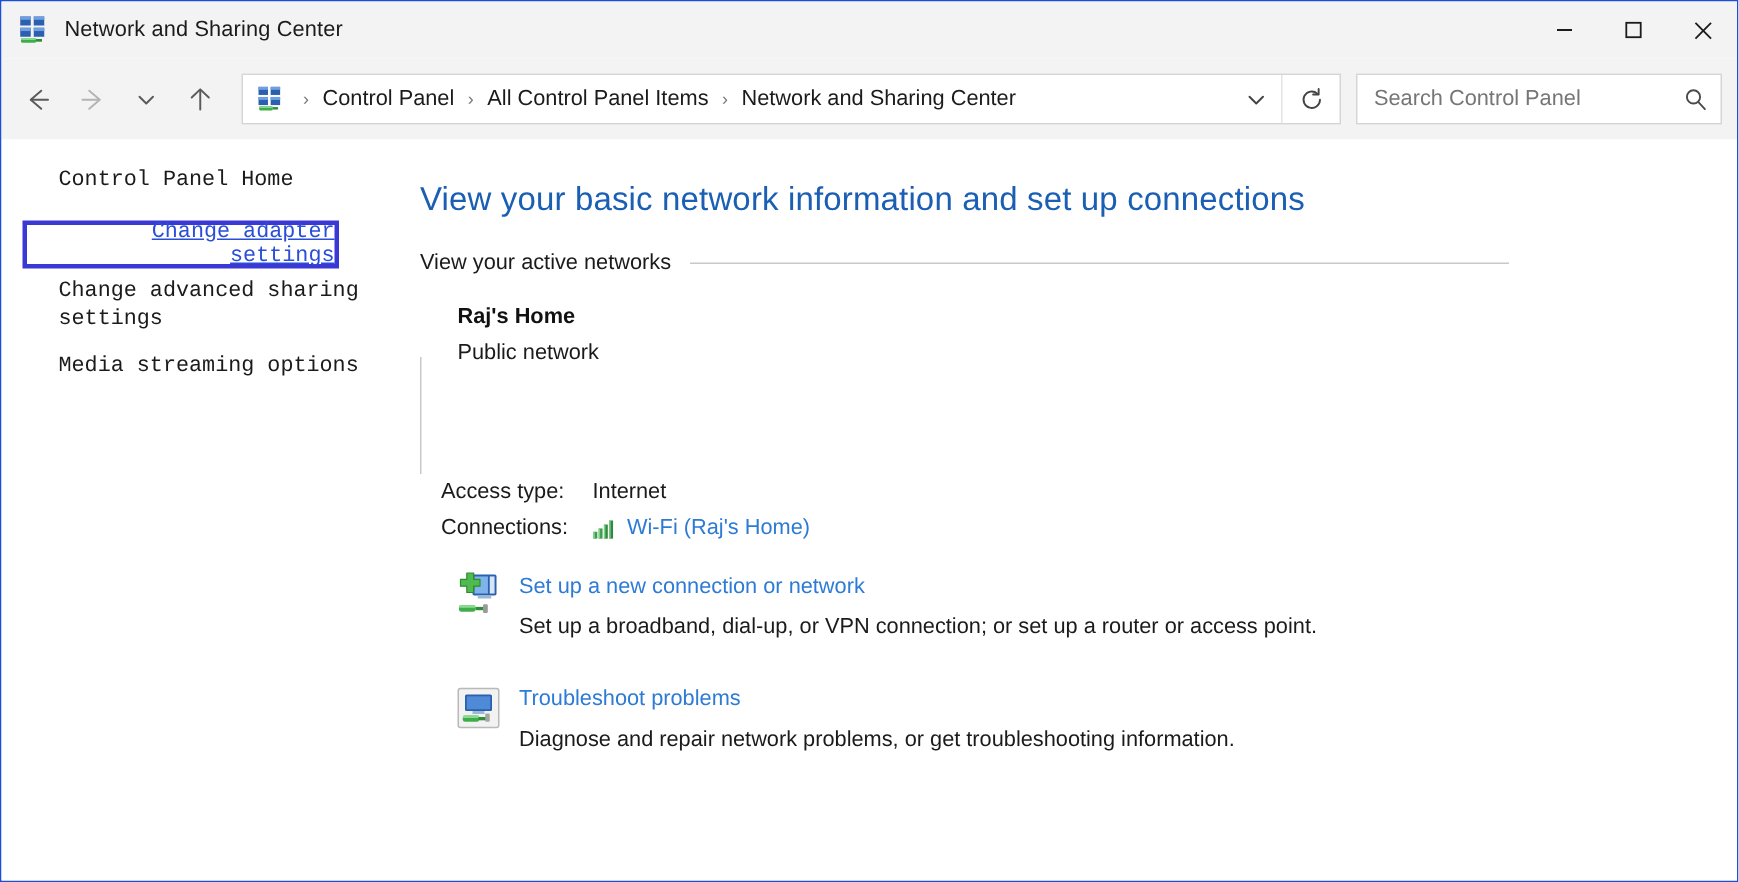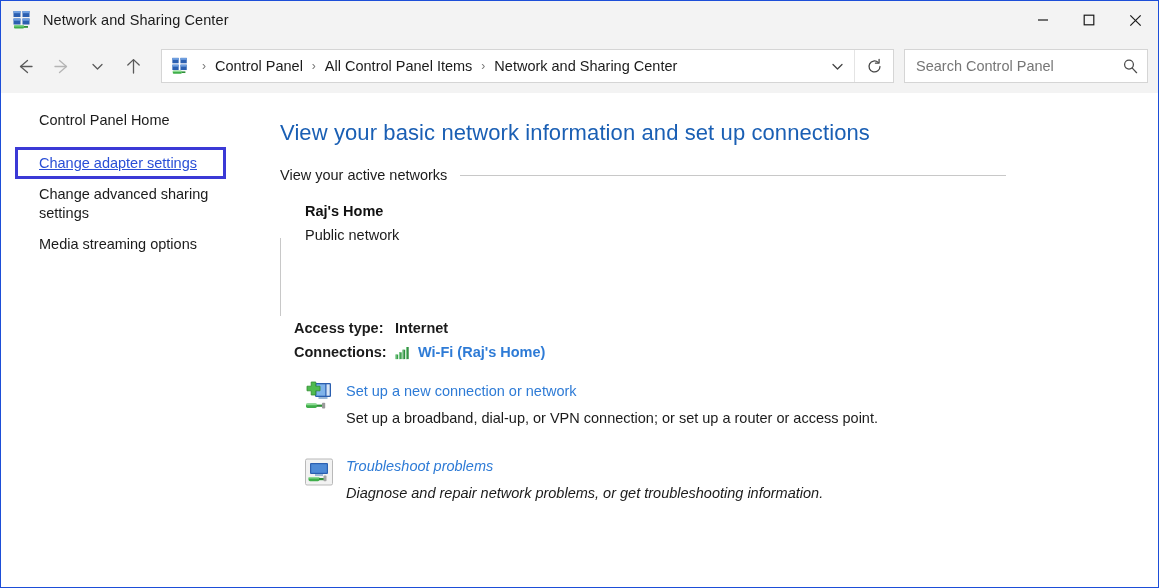--- a/index.html
+++ b/index.html
@@ -172,20 +172,21 @@
     display: flex;
     background: #ffffff;
     min-height: 0;
   }
 
   .sidebar {
     width: 268px;
     flex: 0 0 auto;
     padding-top: 18px;
     box-sizing: border-box;
+    font-family: Liberation Mono, monospace;
   }
   .side-link {
     font-size: 14.5px;
     color: #1b1b1b;
     padding: 0 0 0 38px;
     line-height: 19px;
     margin-bottom: 12px;
   }
   .side-link.first { margin-bottom: 17px; }
   .side-link.wrap { max-width: 205px; }
@@ -197,20 +198,21 @@
     height: 32px;
     box-sizing: border-box;
     display: flex;
     align-items: center;
     padding-left: 21px;
   }
   .link-blue {
     color: #2a4fd6;
     text-decoration: underline;
     font-size: 14.5px;
+    text-align: right;
   }
 
   .main {
     flex: 1 1 auto;
     padding: 0;
     min-width: 0;
   }
   .page-title {
     font-size: 22px;
     color: #1a5fb4;
@@ -272,21 +274,20 @@
   .net-right {
     padding-left: 14px;
     flex: 1 1 auto;
   }
   .kv {
     display: flex;
     align-items: center;
     line-height: 24px;
     font-size: 14.5px;
     color: #1b1b1b;
-    font-weight: bold;
   }
   .kv-key { width: 101px; flex: 0 0 auto; }
   .kv-val { display: flex; align-items: center; }
   .wifi-icon { margin-right: 6px; display:block; }
   .kv-link {
     color: #2e7bd6;
     font-size: 14.5px;
   }
 
   .task {
@@ -306,21 +307,21 @@
     color: #2e7bd6;
     line-height: 20px;
     display: inline-block;
   }
   .task-desc {
     font-size: 14.5px;
     color: #1b1b1b;
     line-height: 20px;
     margin-top: 7px;
   }
-  .task.second { margin-top: 26px; font-style: italic; }
+  .task.second { margin-top: 26px; }
 </style>
 </head>
 <body>
 
 <div class="window">
 
   <div class="titlebar">
     <svg class="titlebar-icon" viewBox="0 0 20 20">
       <rect x="1.5" y="1" width="7" height="6" fill="#2b5fb0"></rect>
       <rect x="1.5" y="1" width="7" height="2.2" fill="#6f9fe0"></rect>

